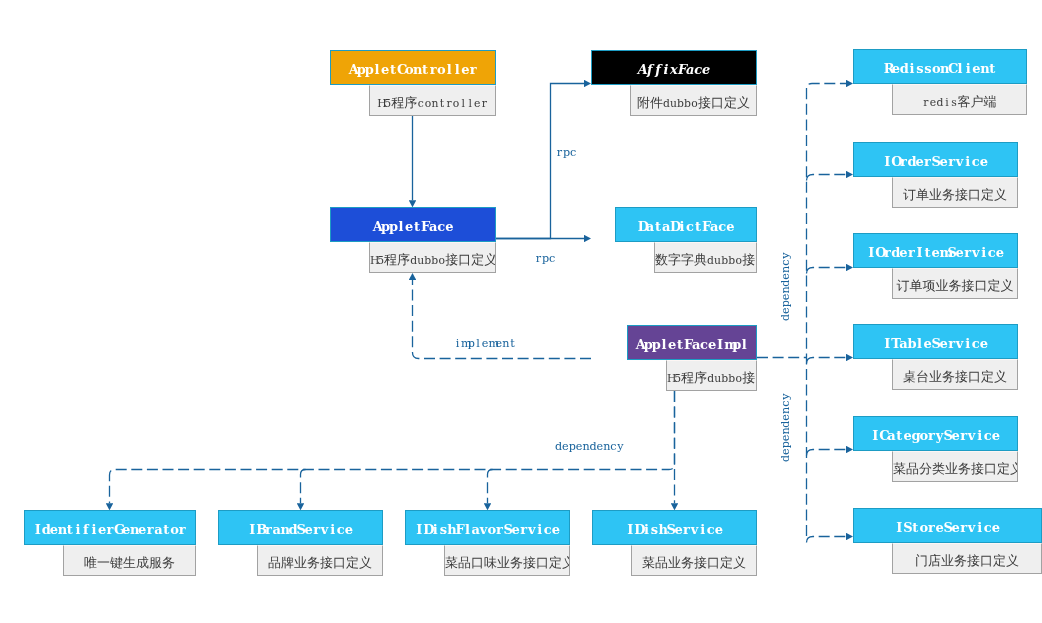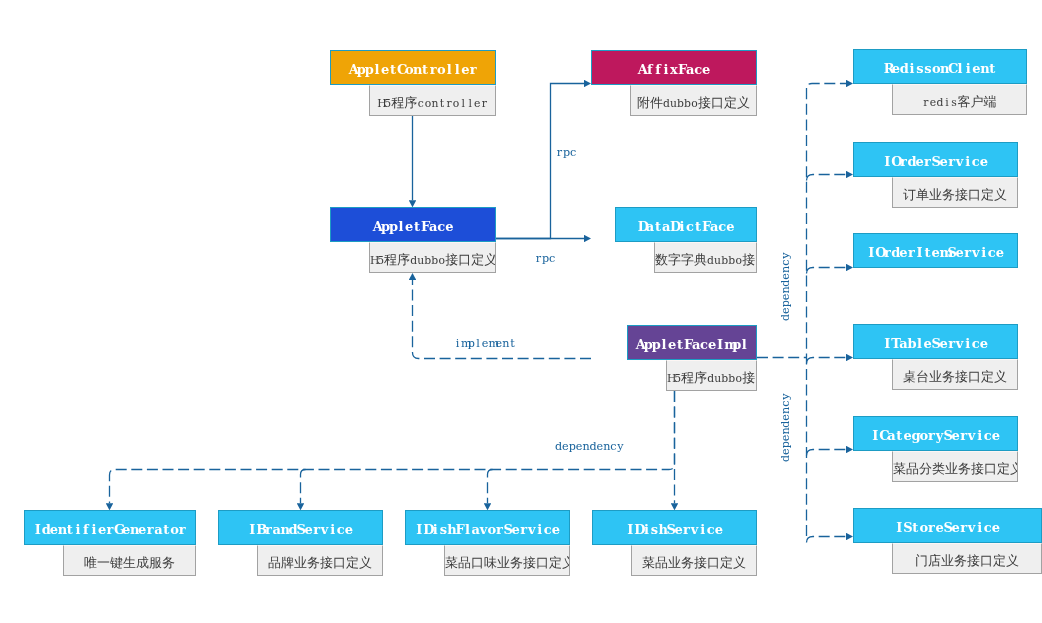--- a/index.html
+++ b/index.html
@@ -53,41 +53,42 @@
         <path d="M305.5,469.5 Q300.5,469.5 300.5,474.5 L300.5,503.3" stroke-dasharray="11 4.6" marker-end="url(#arrow)"></path>
         <path d="M492.5,469.5 Q487.5,469.5 487.5,474.5 L487.5,503.3" stroke-dasharray="11 4.6" marker-end="url(#arrow)"></path>
       </g>
   </svg>
   <div id="nodes">
       <div class="node" style="left: 330px; top: 50px; width: 166px;">
         <div class="nhead" style="background: rgb(239, 164, 6); border: 1px solid rgb(29, 156, 196);"><span class="ch">A</span><span class="ch">p</span><span class="ch">p</span><span class="ch">l</span><span class="ch">e</span><span class="ch">t</span><span class="ch">C</span><span class="ch">o</span><span class="ch">n</span><span class="ch">t</span><span class="ch">r</span><span class="ch">o</span><span class="ch">l</span><span class="ch">l</span><span class="ch">e</span><span class="ch">r</span></div>
         <div class="nbody"><span class="la">H</span><span class="la">5</span><span class="cj">程</span><span class="cj">序</span><span class="la">c</span><span class="la">o</span><span class="la">n</span><span class="la">t</span><span class="la">r</span><span class="la">o</span><span class="la">l</span><span class="la">l</span><span class="la">e</span><span class="la">r</span></div>
       </div>
       <div class="node" style="left: 591px; top: 50px; width: 166px;">
-        <div class="nhead" style="background: #be185d; border: 1px solid rgb(29, 156, 196);"><span class="ch">A</span><span class="ch">f</span><span class="ch">f</span><span class="ch">i</span><span class="ch">x</span><span class="ch">F</span><span class="ch">a</span><span class="ch">c</span><span class="ch">e</span></div>
+        <div class="nhead" style="background: #000000; border: 1px solid rgb(29, 156, 196); font-style: italic;"><span class="ch">A</span><span class="ch">f</span><span class="ch">f</span><span class="ch">i</span><span class="ch">x</span><span class="ch">F</span><span class="ch">a</span><span class="ch">c</span><span class="ch">e</span></div>
         <div class="nbody"><span class="cj">附</span><span class="cj">件</span><span class="la">d</span><span class="la">u</span><span class="la">b</span><span class="la">b</span><span class="la">o</span><span class="cj">接</span><span class="cj">口</span><span class="cj">定</span><span class="cj">义</span></div>
       </div>
       <div class="node" style="left: 853px; top: 49px; width: 174px;">
         <div class="nhead" style="background: rgb(46, 196, 244); border: 1px solid rgb(29, 156, 196);"><span class="ch">R</span><span class="ch">e</span><span class="ch">d</span><span class="ch">i</span><span class="ch">s</span><span class="ch">s</span><span class="ch">o</span><span class="ch">n</span><span class="ch">C</span><span class="ch">l</span><span class="ch">i</span><span class="ch">e</span><span class="ch">n</span><span class="ch">t</span></div>
         <div class="nbody"><span class="la">r</span><span class="la">e</span><span class="la">d</span><span class="la">i</span><span class="la">s</span><span class="cj">客</span><span class="cj">户</span><span class="cj">端</span></div>
       </div>
       <div class="node" style="left: 853px; top: 142px; width: 165px; border-radius: 28px;">
         <div class="nhead" style="background: rgb(46, 196, 244); border: 1px solid rgb(29, 156, 196);"><span class="ch">I</span><span class="ch">O</span><span class="ch">r</span><span class="ch">d</span><span class="ch">e</span><span class="ch">r</span><span class="ch">S</span><span class="ch">e</span><span class="ch">r</span><span class="ch">v</span><span class="ch">i</span><span class="ch">c</span><span class="ch">e</span></div>
         <div class="nbody"><span class="cj">订</span><span class="cj">单</span><span class="cj">业</span><span class="cj">务</span><span class="cj">接</span><span class="cj">口</span><span class="cj">定</span><span class="cj">义</span></div>
       </div>
       <div class="node" style="left: 330px; top: 207px; width: 166px;">
         <div class="nhead" style="background: #1d4ed8; border: 1px solid rgb(29, 156, 196);"><span class="ch">A</span><span class="ch">p</span><span class="ch">p</span><span class="ch">l</span><span class="ch">e</span><span class="ch">t</span><span class="ch">F</span><span class="ch">a</span><span class="ch">c</span><span class="ch">e</span></div>
         <div class="nbody"><span class="la">H</span><span class="la">5</span><span class="cj">程</span><span class="cj">序</span><span class="la">d</span><span class="la">u</span><span class="la">b</span><span class="la">b</span><span class="la">o</span><span class="cj">接</span><span class="cj">口</span><span class="cj">定</span><span class="cj">义</span></div>
       </div>
       <div class="node" style="left: 591px; top: 207px; width: 166px; padding-left: 24px;">
         <div class="nhead" style="background: rgb(46, 196, 244); border: 1px solid rgb(29, 156, 196);"><span class="ch">D</span><span class="ch">a</span><span class="ch">t</span><span class="ch">a</span><span class="ch">D</span><span class="ch">i</span><span class="ch">c</span><span class="ch">t</span><span class="ch">F</span><span class="ch">a</span><span class="ch">c</span><span class="ch">e</span></div>
         <div class="nbody"><span class="cj">数</span><span class="cj">字</span><span class="cj">字</span><span class="cj">典</span><span class="la">d</span><span class="la">u</span><span class="la">b</span><span class="la">b</span><span class="la">o</span><span class="cj">接</span><span class="cj">口</span><span class="cj">定</span><span class="cj">义</span></div>
       </div>
       <div class="node" style="left: 853px; top: 233px; width: 165px;">
         <div class="nhead" style="background: rgb(46, 196, 244); border: 1px solid rgb(29, 156, 196);"><span class="ch">I</span><span class="ch">O</span><span class="ch">r</span><span class="ch">d</span><span class="ch">e</span><span class="ch">r</span><span class="ch">I</span><span class="ch">t</span><span class="ch">e</span><span class="ch">m</span><span class="ch">S</span><span class="ch">e</span><span class="ch">r</span><span class="ch">v</span><span class="ch">i</span><span class="ch">c</span><span class="ch">e</span></div>
+        <div class="nbody"><span class="cj">订</span><span class="cj">单</span><span class="cj">项</span><span class="cj">业</span><span class="cj">务</span><span class="cj">接</span><span class="cj">口</span><span class="cj">定</span><span class="cj">义</span></div>
       </div>
       <div class="node" style="left: 853px; top: 324px; width: 165px;">
         <div class="nhead" style="background: rgb(46, 196, 244); border: 1px solid rgb(29, 156, 196);"><span class="ch">I</span><span class="ch">T</span><span class="ch">a</span><span class="ch">b</span><span class="ch">l</span><span class="ch">e</span><span class="ch">S</span><span class="ch">e</span><span class="ch">r</span><span class="ch">v</span><span class="ch">i</span><span class="ch">c</span><span class="ch">e</span></div>
         <div class="nbody"><span class="cj">桌</span><span class="cj">台</span><span class="cj">业</span><span class="cj">务</span><span class="cj">接</span><span class="cj">口</span><span class="cj">定</span><span class="cj">义</span></div>
       </div>
       <div class="node" style="left: 591px; top: 325px; width: 166px; padding-left: 36px;">
         <div class="nhead" style="background: rgb(101, 68, 149); border: 1px solid rgb(29, 156, 196);"><span class="ch">A</span><span class="ch">p</span><span class="ch">p</span><span class="ch">l</span><span class="ch">e</span><span class="ch">t</span><span class="ch">F</span><span class="ch">a</span><span class="ch">c</span><span class="ch">e</span><span class="ch">I</span><span class="ch">m</span><span class="ch">p</span><span class="ch">l</span></div>
         <div class="nbody"><span class="la">H</span><span class="la">5</span><span class="cj">程</span><span class="cj">序</span><span class="la">d</span><span class="la">u</span><span class="la">b</span><span class="la">b</span><span class="la">o</span><span class="cj">接</span><span class="cj">口</span><span class="cj">实</span><span class="cj">现</span></div>
       </div>
       <div class="node" style="left: 853px; top: 416px; width: 165px;">

